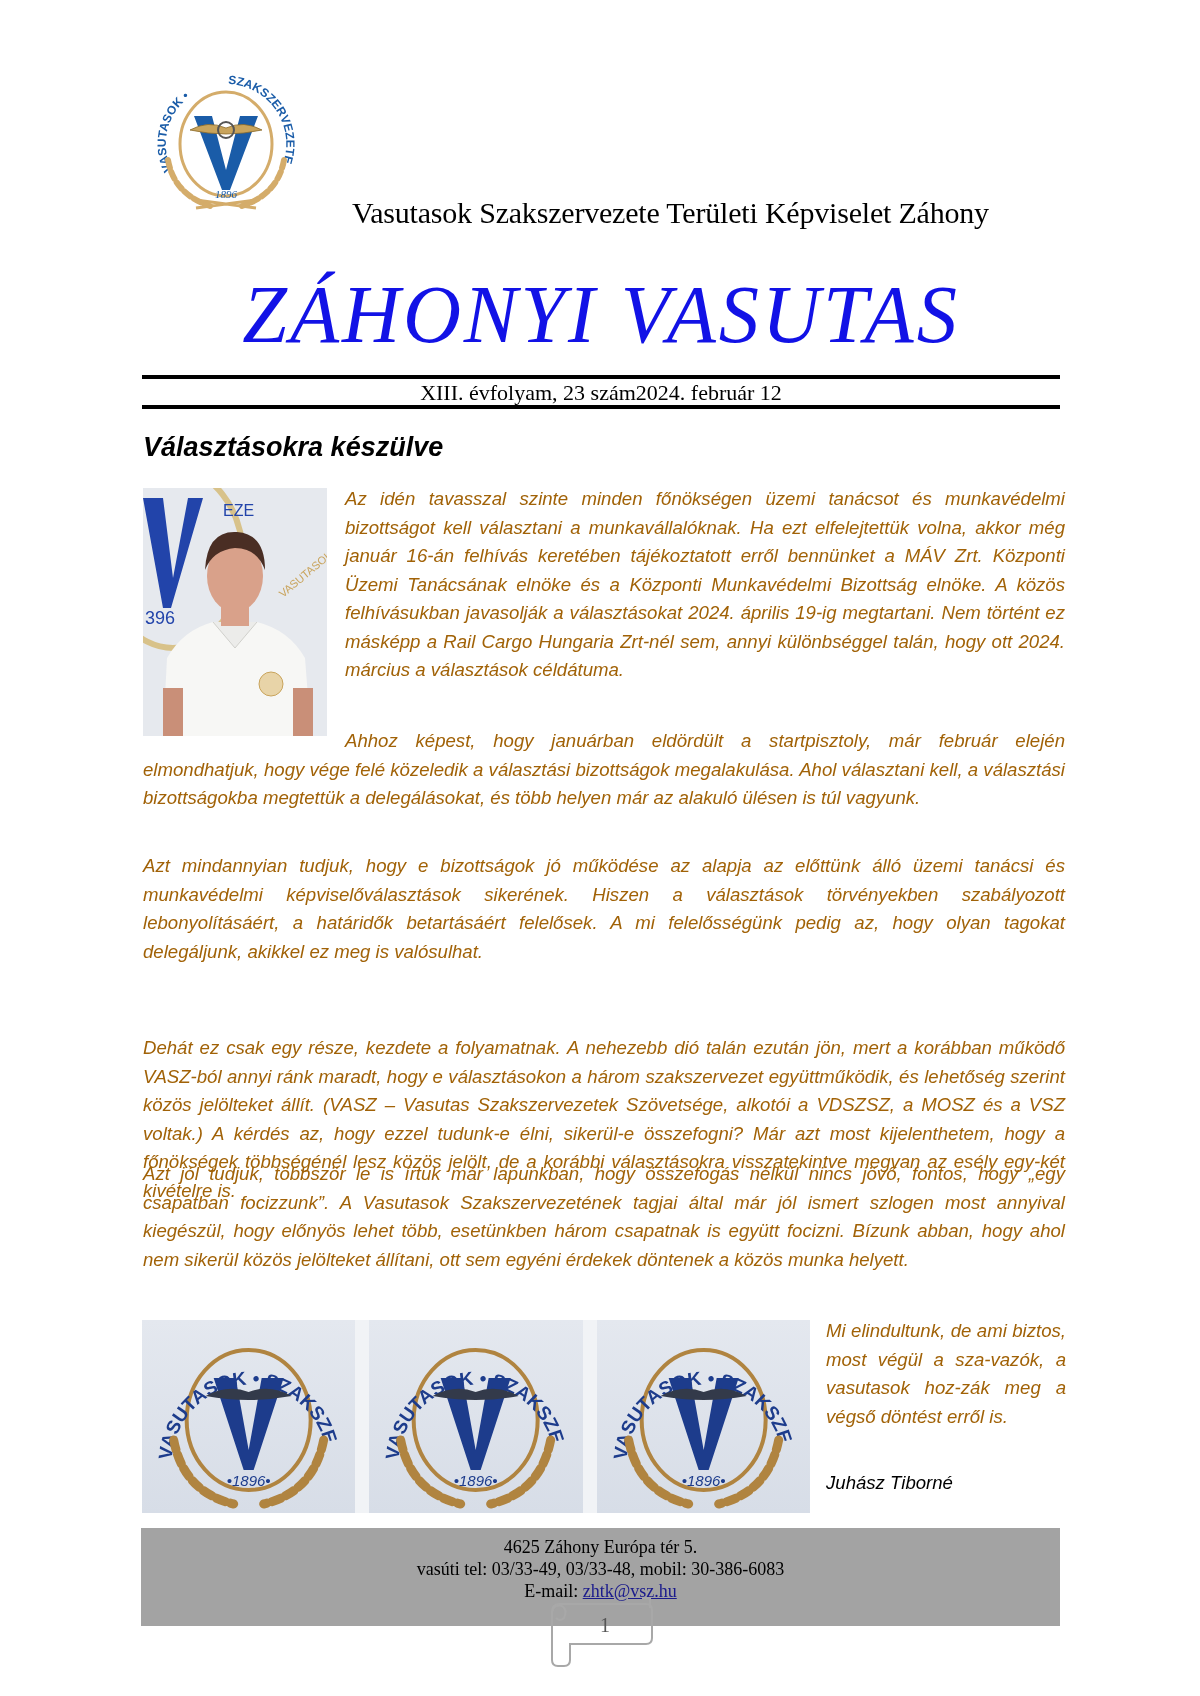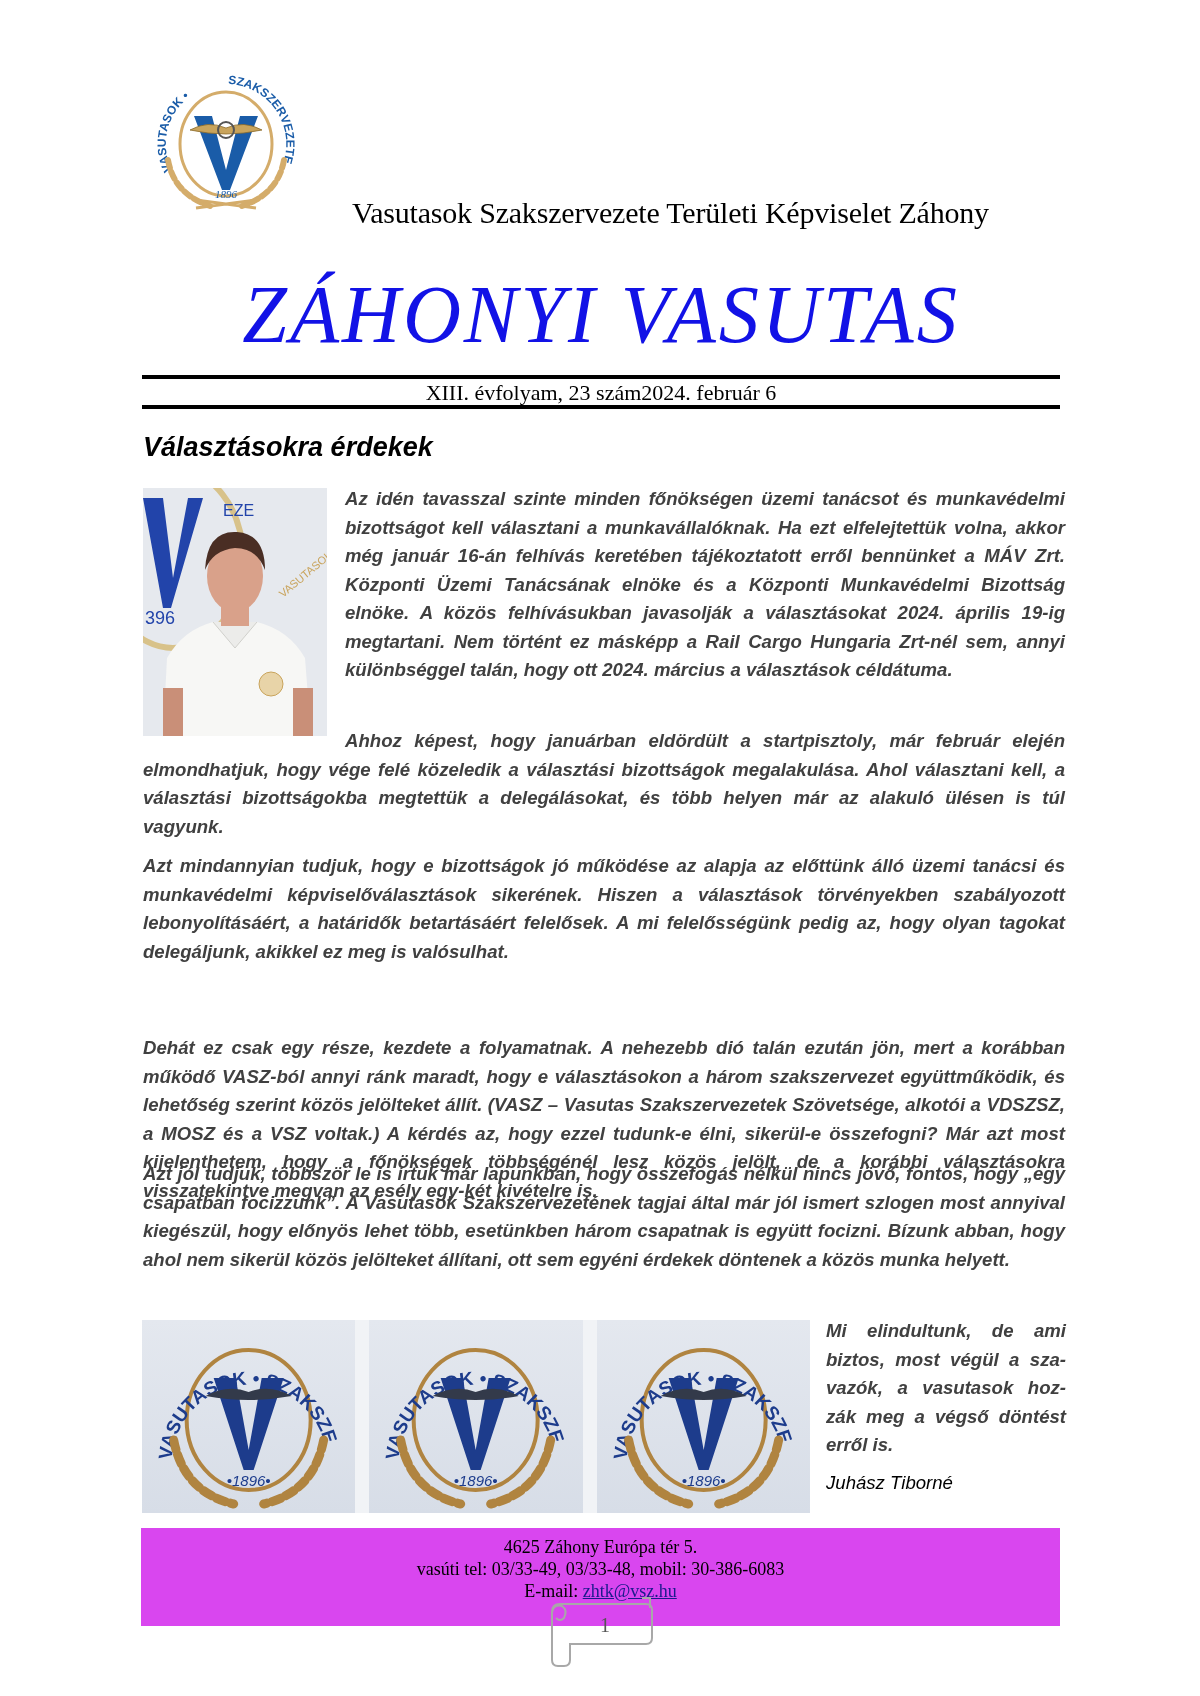--- a/index.html
+++ b/index.html
@@ -11,34 +11,34 @@
   #org-name { left: 310px; top: 196px; font-family: "Liberation Serif", serif; font-size: 30px; white-space: nowrap; letter-spacing: -0.2px; margin-left: 42px; }
   #masthead { left: 142px; top: 268px; width: 918px; text-align: center; font-family: "Liberation Serif", serif; font-style: italic; font-size: 82px; color: #1212e6; letter-spacing: 3px; white-space: nowrap; transform: scaleX(0.98); }
   .rule { left: 142px; width: 918px; height: 4px; background: #000; }
   #rule-top { top: 375px; }
   #rule-bottom { top: 405px; }
   #issue-row { left: 142px; top: 380px; width: 918px; height: 26px; font-family: "Liberation Serif", serif; font-size: 22px; display: flex; justify-content: center; align-items: center; line-height: 24px; }
 
   
   #article-title { left: 143px; top: 432px; font-size: 27px; font-weight: bold; font-style: italic; white-space: nowrap; }
   #portrait { left: 143px; top: 488px; width: 184px; height: 248px; overflow: hidden; background: #e9ecef; }
-  .body-text { font-style: italic; font-size: 18.6px; line-height: 28.5px; text-align: justify; color: #404040; font-weight: bold; }
+  .body-text { font-style: italic; font-size: 18.6px; line-height: 28.5px; text-align: justify; color: #a16207; }
   #para-1 { left: 345px; top: 485px; width: 720px; }
   #para-2 { left: 143px; top: 727px; width: 922px; text-indent: 202px; }
   #para-3 { left: 143px; top: 852px; width: 922px; }
   #para-4 { left: 143px; top: 1034px; width: 922px; }
   #para-5 { left: 143px; top: 1160px; width: 922px; }
   #flags-photo { left: 142px; top: 1320px; width: 668px; height: 193px; background: linear-gradient(180deg,#e4e8ef,#d7dde7); display: flex; }
   .flag { flex: 1; position: relative; border-right: 14px solid #f1f3f6; }
   .flag:last-child { border-right: none; }
   #closing { left: 826px; top: 1317px; width: 240px; text-align: justify; }
   #author { left: 826px; top: 1472px; width: 240px; text-align: left; font-style: italic; font-size: 18.6px; }
 
   
-  #footer { left: 141px; top: 1528px; width: 919px; height: 98px; background: #d946ef; text-align: center; font-family: "Liberation Serif", serif; font-size: 18px; line-height: 22px; padding-top: 8px; box-sizing: border-box; }
+  #footer { left: 141px; top: 1528px; width: 919px; height: 98px; background: #a3a3a3; text-align: center; font-family: "Liberation Serif", serif; font-size: 18px; line-height: 22px; padding-top: 8px; box-sizing: border-box; }
   #footer a { color: #1a1a8c; text-decoration: underline; margin-top: 48px; }
   #page-scroll { left: 546px; top: 1594px; width: 110px; height: 74px; }
   #page-number { left: 590px; top: 1614px; width: 30px; text-align: center; font-family: "Liberation Serif", serif; font-size: 20px; color: #555; }
 </style>
 </head>
 <body>
 
 <div id="logo" class="abs">
   <svg width="152" height="140" viewBox="0 0 152 140">
     <defs>
@@ -54,25 +54,25 @@
     <text x="76" y="126" text-anchor="middle" font-family="Liberation Serif, serif" font-style="italic" font-size="11" fill="#1a5ca8">1896</text>
     <path d="M18,88 Q24,122 60,134 M134,88 Q128,122 92,134" fill="none" stroke="#d4ac6a" stroke-width="6" stroke-linecap="round" stroke-dasharray="8 4"></path>
     <path d="M46,136 L106,128 M46,128 L106,136" stroke="#d4ac6a" stroke-width="3"></path>
   </svg>
 </div>
 <div id="org-name" class="abs">Vasutasok Szakszervezete Területi Képviselet Záhony</div>
 <div id="masthead" class="abs">ZÁHONYI VASUTAS</div>
 <div id="rule-top" class="abs rule"></div>
 <div id="issue-row" class="abs">
   <span>XIII. évfolyam, 23 szám</span>
-  <span>2024. február 6</span>
+  <span>2024. február 12</span>
 </div>
 <div id="rule-bottom" class="abs rule"></div>
 
-<div id="article-title" class="abs">Választásokra érdekek</div>
+<div id="article-title" class="abs">Választásokra készülve</div>
 
 <div id="portrait" class="abs">
   <svg width="184" height="248" viewBox="0 0 184 248">
     <rect width="184" height="248" fill="#e6e9ee"></rect>
     <ellipse cx="30" cy="70" rx="70" ry="90" fill="none" stroke="#d8c28a" stroke-width="6"></ellipse>
     <polygon points="0,10 20,10 30,90 45,10 60,10 28,120 20,120" fill="#2244aa"></polygon>
     <text x="2" y="136" font-family="Liberation Sans, sans-serif" font-size="18" fill="#2244aa">396</text>
     <text x="80" y="28" font-family="Liberation Sans, sans-serif" font-size="16" fill="#2244aa">EZE</text>
     <text x="140" y="110" font-family="Liberation Sans, sans-serif" font-size="11" fill="#c9a45c" transform="rotate(-40 140 110)">VASUTASOK</text>
     <path d="M20,248 L24,170 Q40,142 70,134 L114,134 Q146,142 162,170 L168,248Z" fill="#f7f7f5"></path>

